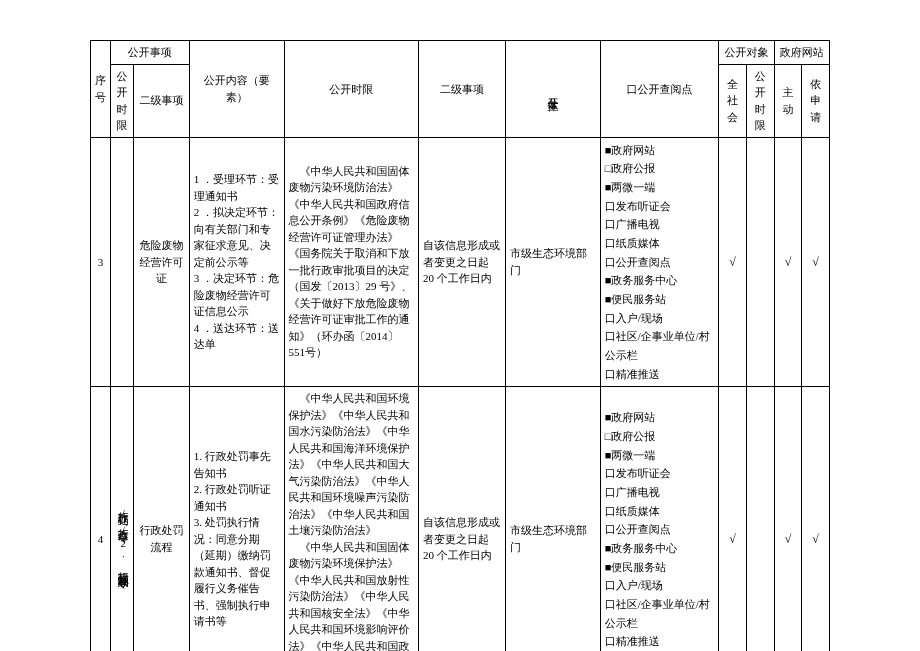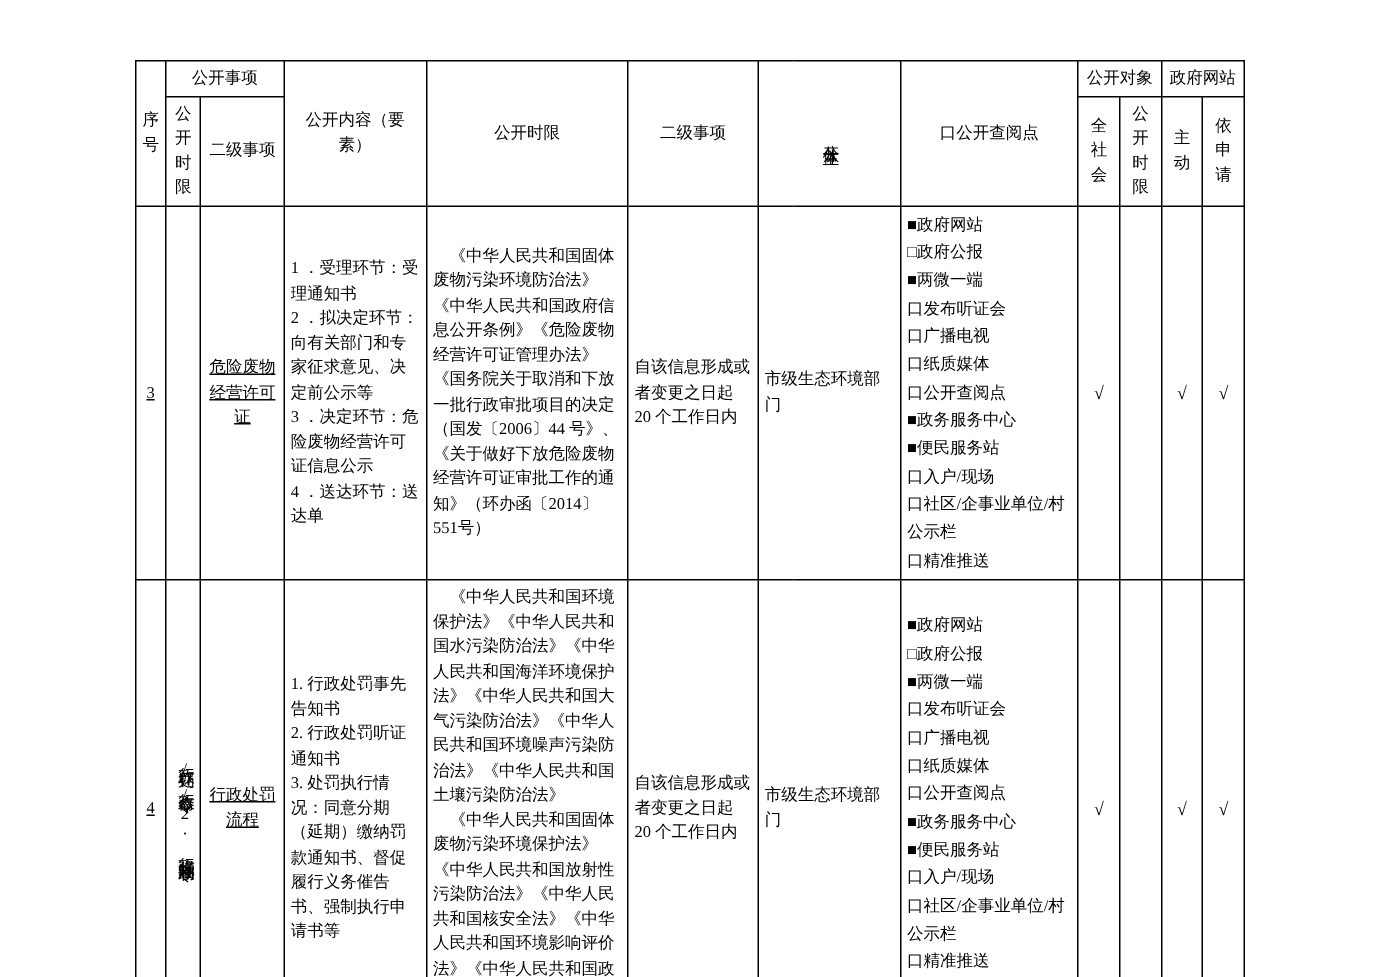--- a/index.html
+++ b/index.html
@@ -26,21 +26,21 @@
       line-height: 1.5;
       word-wrap: break-word;
     }
     th {
       font-weight: normal;
       text-align: center;
     }
     td {
       text-align: left;
     }
-    .center { text-align: center; text-decoration: underline; }
+    .center { text-align: center; }
     .vertical-text {
       writing-mode: vertical-rl;
       text-orientation: upright;
       text-align: center;
       letter-spacing: 1px;
     }
     .check-cell { text-align: center; font-size: 12px; }
     .channel-list { line-height: 1.7; white-space: pre-line; }
     .col-seq { width: 2.5%; }
     .col-l1 { width: 3%; }
@@ -95,21 +95,21 @@
   </thead>
   <tbody>
     <tr>
       <td class="center">3</td>
       <td class="center"></td>
       <td class="center">危险废物经营许可证</td>
       <td style="white-space:pre-line">1 ．受理环节：受理通知书
 2 ．拟决定环节：向有关部门和专家征求意见、决定前公示等
 3 ．决定环节：危险废物经营许可证信息公示
 4 ．送达环节：送达单</td>
-      <td style="white-space:pre-line">　《中华人民共和国固体废物污染环境防治法》《中华人民共和国政府信息公开条例》《危险废物经营许可证管理办法》《国务院关于取消和下放一批行政审批项目的决定（国发〔2006〕44 号》、《关于做好下放危险废物经营许可证审批工作的通知》（环办函〔2014〕551号）</td>
+      <td style="white-space:pre-line">　《中华人民共和国固体废物污染环境防治法》《中华人民共和国政府信息公开条例》《危险废物经营许可证管理办法》《国务院关于取消和下放一批行政审批项目的决定（国发〔2013〕29 号》、《关于做好下放危险废物经营许可证审批工作的通知》（环办函〔2014〕551号）</td>
       <td>自该信息形成或者变更之日起 20 个工作日内</td>
       <td colspan="2">市级生态环境部门</td>
       <td class="channel-list">■政府网站
 □政府公报
 ■两微一端
 口发布听证会
 口广播电视
 口纸质媒体
 口公开查阅点
 ■政务服务中心

